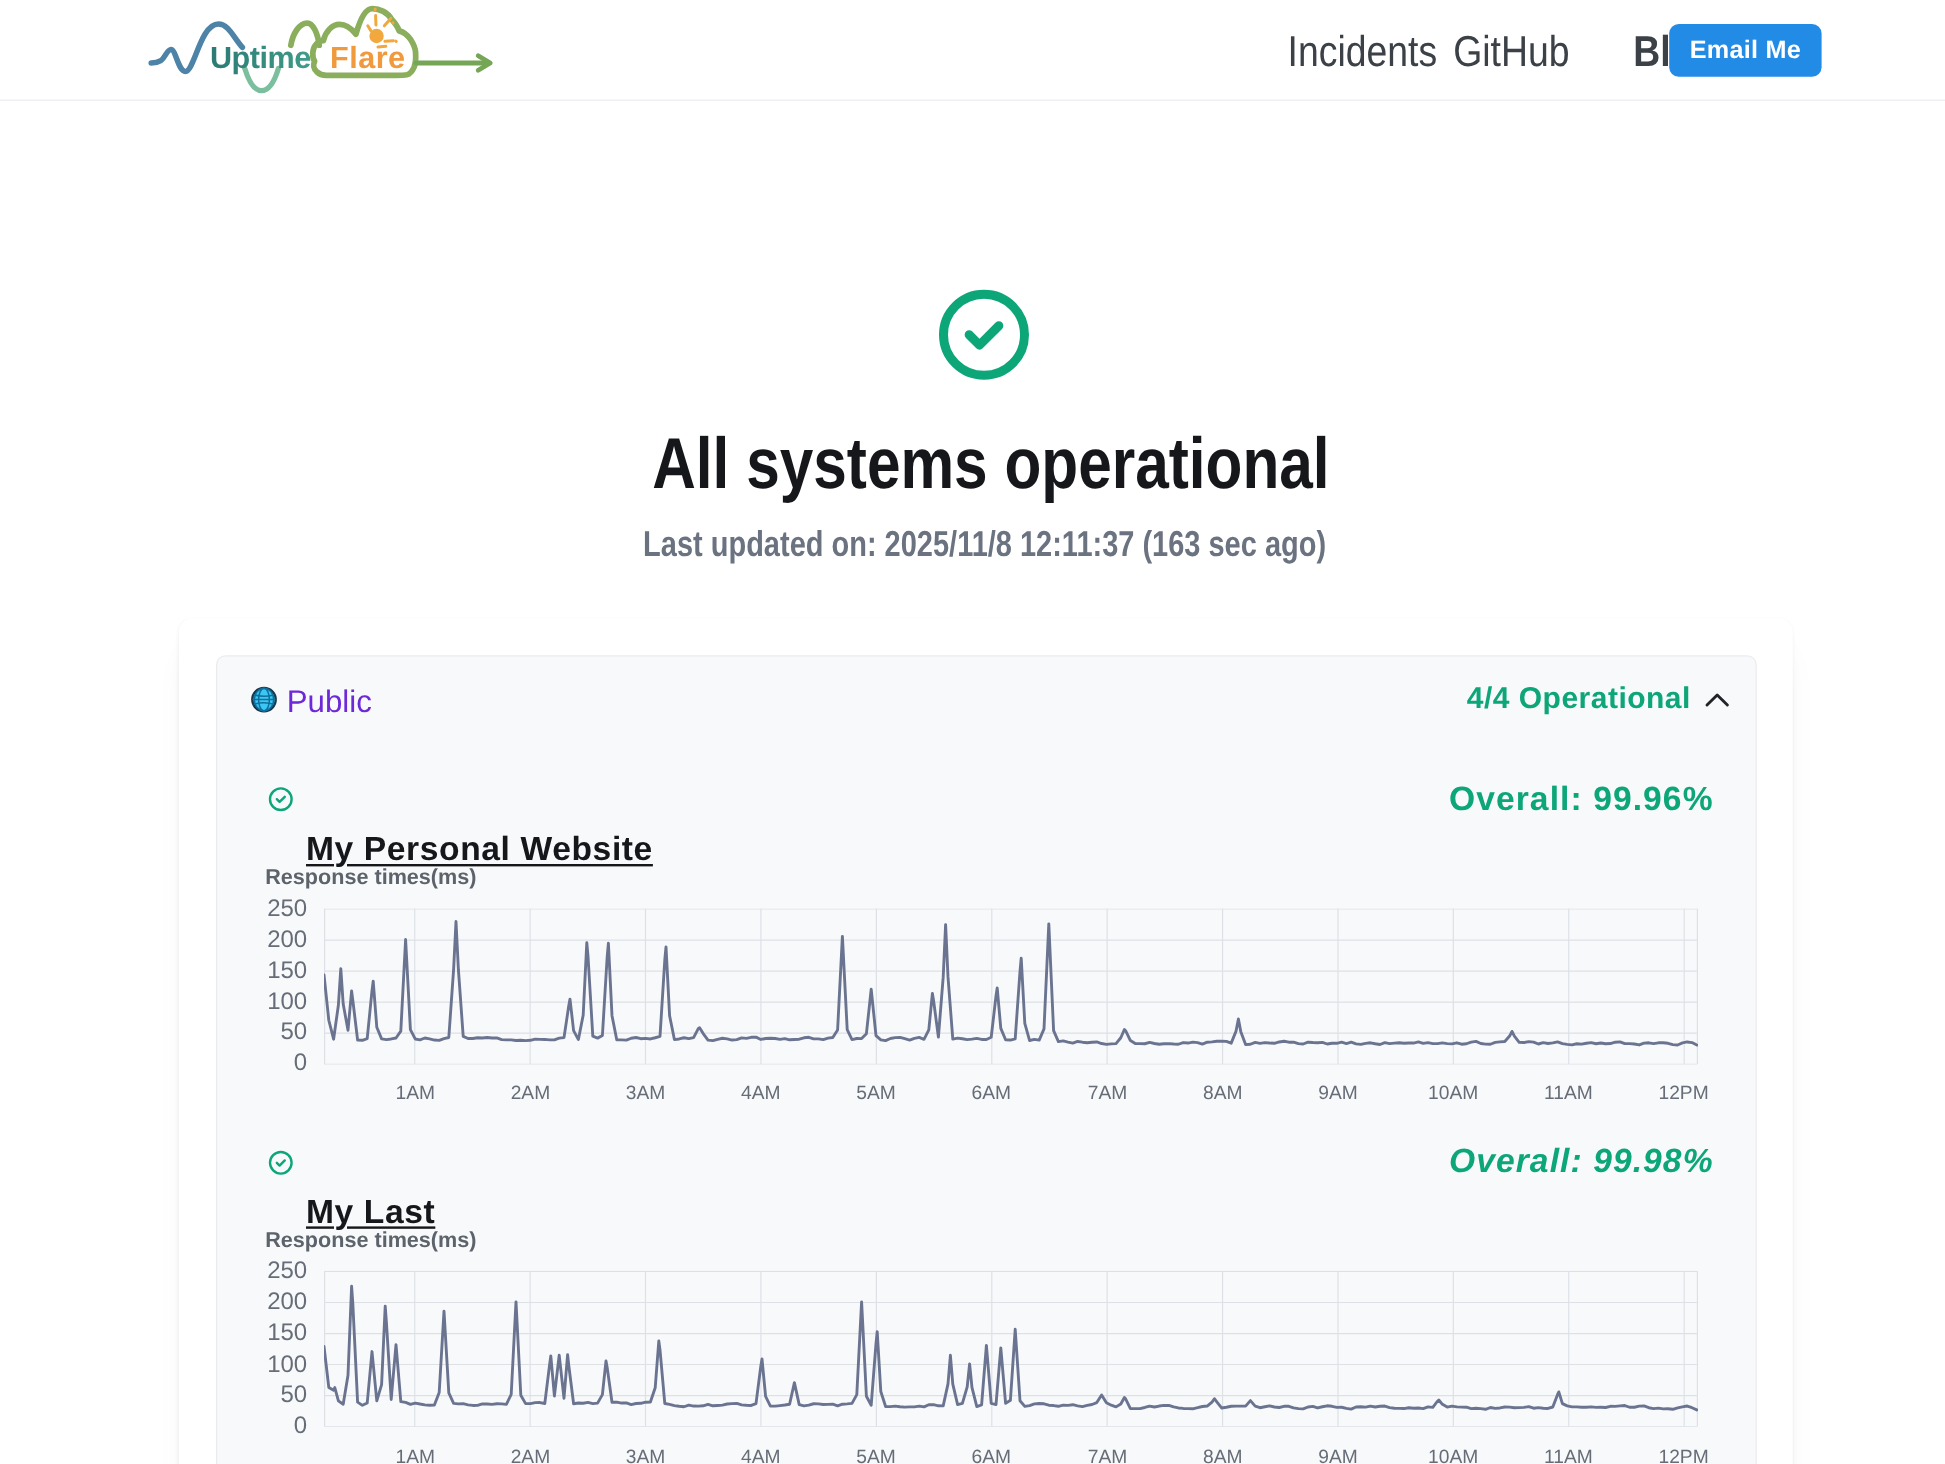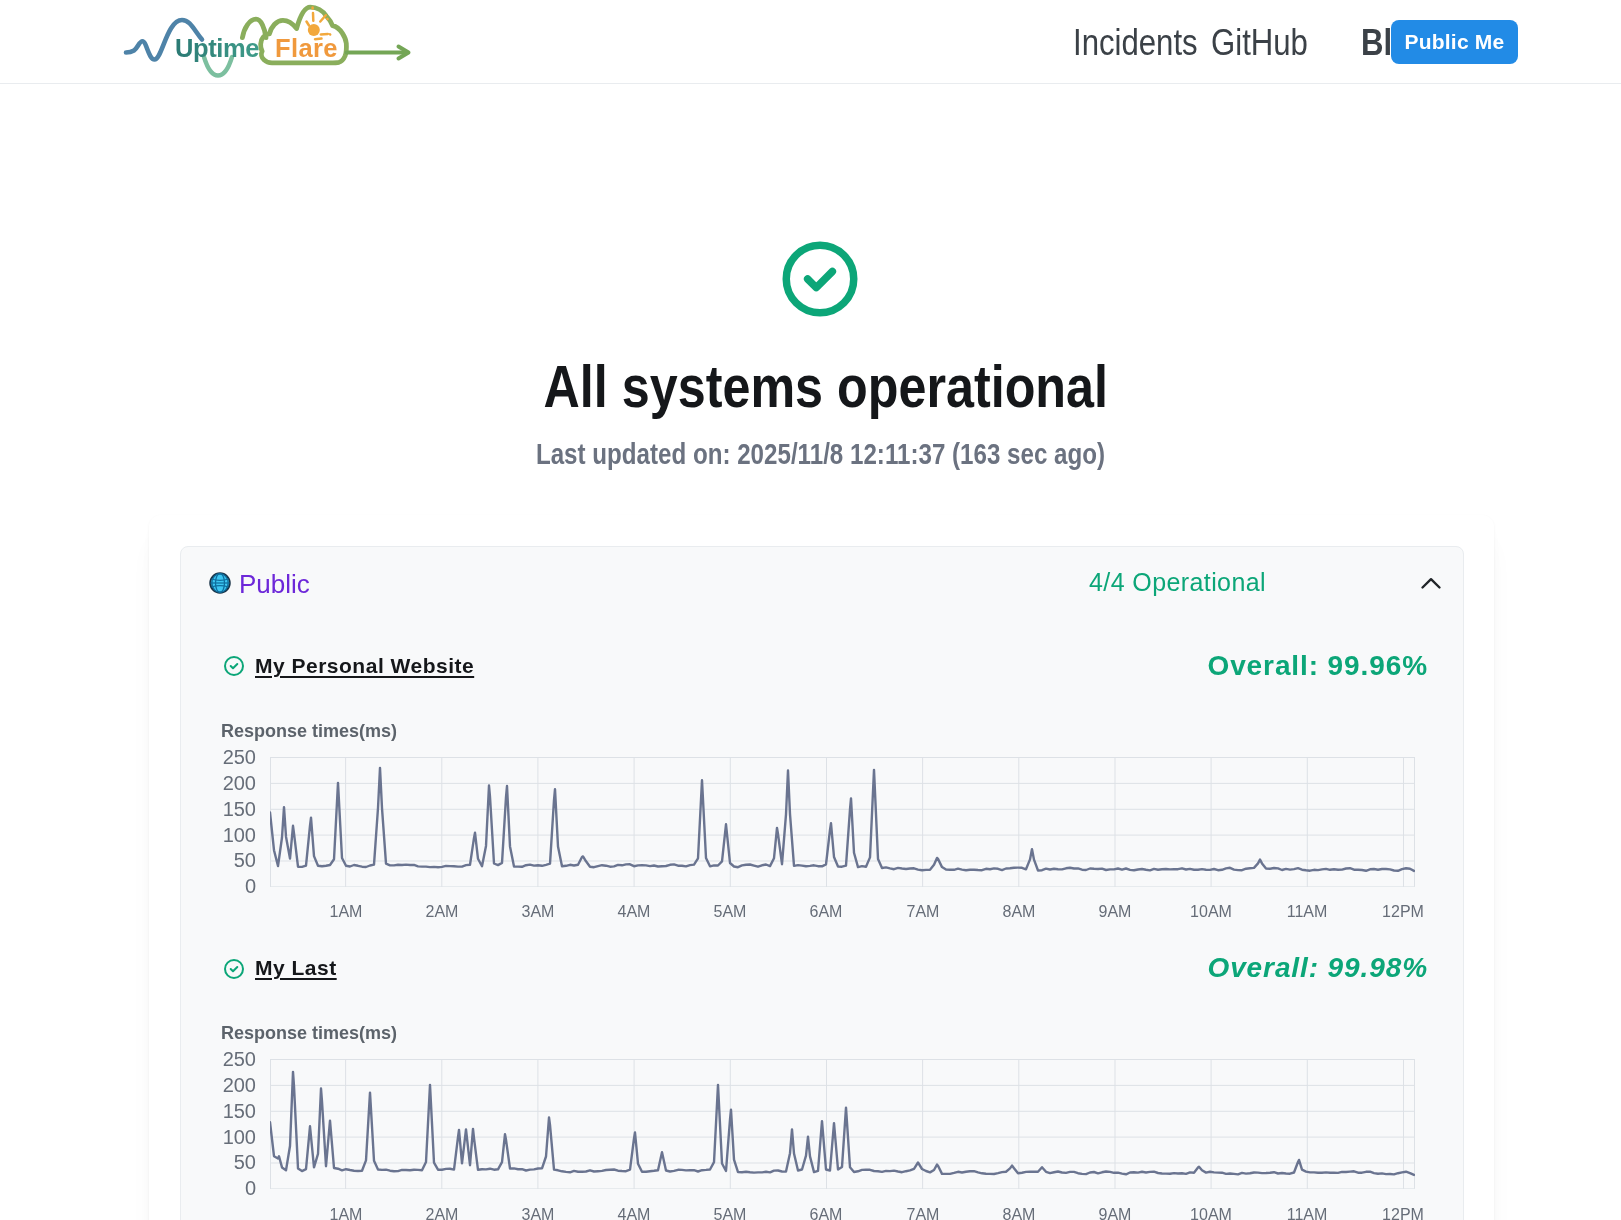--- a/index.html
+++ b/index.html
@@ -18,24 +18,24 @@
     transform:scaleX(0.838); transform-origin:50% 50%; white-space:nowrap; line-height:1; }
   .subwrap { position:absolute; left:-3px; top:439px; width:1646px; text-align:center; }
   .subwrap div { display:inline-block; font-size:30px; font-weight:700; color:#6b7280;
     transform:scaleX(0.805); transform-origin:50% 50%; white-space:nowrap; line-height:1; }
   .card { position:absolute; left:149px; top:515px; width:1345px; height:760px;
     background:#fff; border-radius:12px;
     box-shadow:0 1px 3px rgba(0,0,0,.05), 0 24px 28px -7px rgba(0,0,0,.05), 0 10px 15px -5px rgba(0,0,0,.04); }
   .panel { position:absolute; left:180px; top:546px; width:1284px; height:730px;
     background:#f8f9fa; border:1px solid #e9ecef; border-radius:8px; }
   .public { position:absolute; left:239px; top:571px; font-size:26px; color:#6d28d9; line-height:27px; }
-  .opstat { position:absolute; top:569px; left:1089px; width:320px; 
-    font-size:25px; font-weight:400; color:#0ca678; line-height:27px; letter-spacing:0.4px; }
-  .mtitle { font-weight:700; font-size:21px; color:#15171a; text-decoration:underline;
-    text-decoration-thickness:2px; text-underline-offset:3px; line-height:24px; letter-spacing:0.5px; }
+  .opstat { position:absolute; top:569px; left:1089px; width:320px; text-align:right;
+    font-size:25px; font-weight:700; color:#0ca678; line-height:27px; letter-spacing:0.4px; }
+  .mtitle { font-weight:700; font-size:28px; color:#15171a; text-decoration:underline;
+    text-decoration-thickness:2px; text-underline-offset:3px; line-height:24px; letter-spacing:0.5px;margin-top:42px; }
   .moverall { position:absolute; width:320px; text-align:right; font-weight:700; font-size:28px;
     color:#0ca678; line-height:24px; letter-spacing:0.9px; }
   .rlabel { position:absolute; left:221px; font-size:18px; font-weight:700; color:#5c636b; line-height:18px; }
   .ylab { position:absolute; width:50px; text-align:right; font-size:20px; color:#666d78; line-height:20px; }
   .xlab { position:absolute; width:64px; text-align:center; font-size:16px; color:#666d78; line-height:20px; }
 </style>
 </head>
 <body>
 <header></header>
 
@@ -63,21 +63,21 @@
 </g>
 <text x="55" y="52.8" font-family="Liberation Sans, sans-serif" font-size="25.5" font-weight="600" letter-spacing="-0.4" fill="url(#tg)">Uptime</text>
 <text x="155" y="52.8" font-family="Liberation Sans, sans-serif" font-size="25.5" font-weight="600" letter-spacing="0.4" fill="#f0993d">Flare</text>
 <path d="M226.5 48.5 L287 48.5" stroke="#74a656" stroke-width="4" stroke-linecap="round"></path>
 <path d="M278.5 42.5 L288.5 48.5 L278.5 54.5" stroke="#74a656" stroke-width="4" stroke-linecap="round" stroke-linejoin="round" fill="none"></path>
 </svg></div>
 
 <div class="navitem" style="left:1073px; top:30px;"><span>Incidents</span></div>
 <div class="navitem" style="left:1211px; top:30px;"><span>GitHub</span></div>
 <div class="navitem" style="left:1361px; top:30px;font-weight:bold;"><span>Blog</span></div>
-<div class="btn">Public Me</div>
+<div class="btn">Email Me</div>
 
 <svg class="abs" style="left:775px; top:234px;" width="90" height="90" viewBox="0 0 24 24" fill="none" stroke="#0ca678" stroke-width="2" stroke-linecap="round" stroke-linejoin="round">
   <circle cx="12" cy="12" r="9"></circle>
   <path d="M8.7 12 l2.3 2.3 l4.3 -4.3"></path>
 </svg>
 
 <div class="h1wrap"><h1>All systems operational</h1></div>
 <div class="subwrap"><div>Last updated on: 2025/11/8 12:11:37 (163 sec ago)</div></div>
 
 <div class="card"></div>

